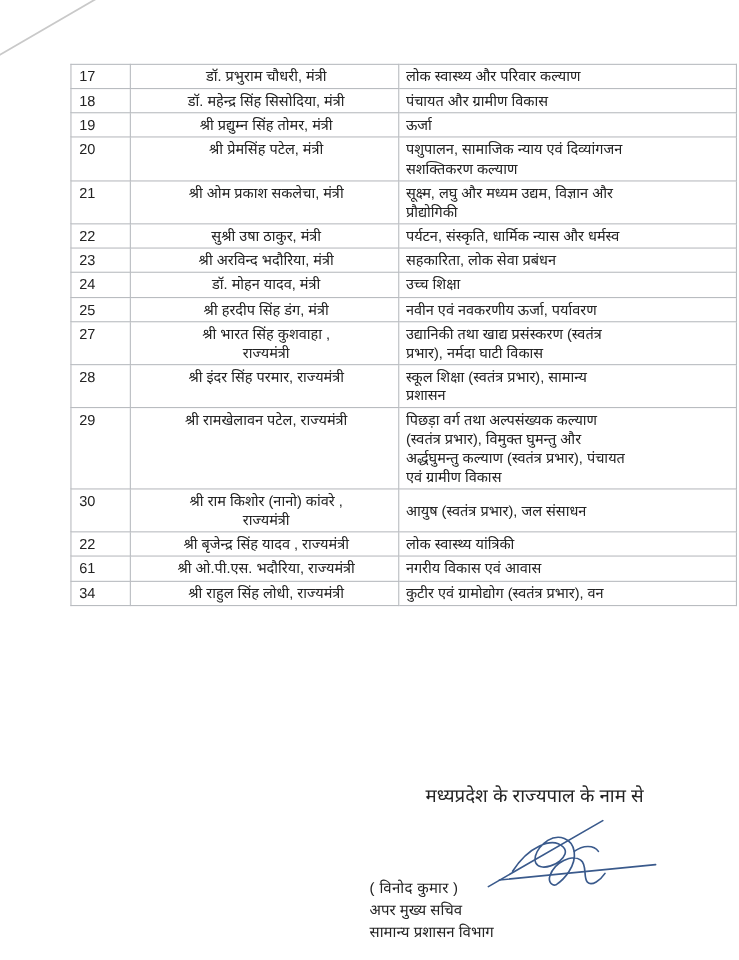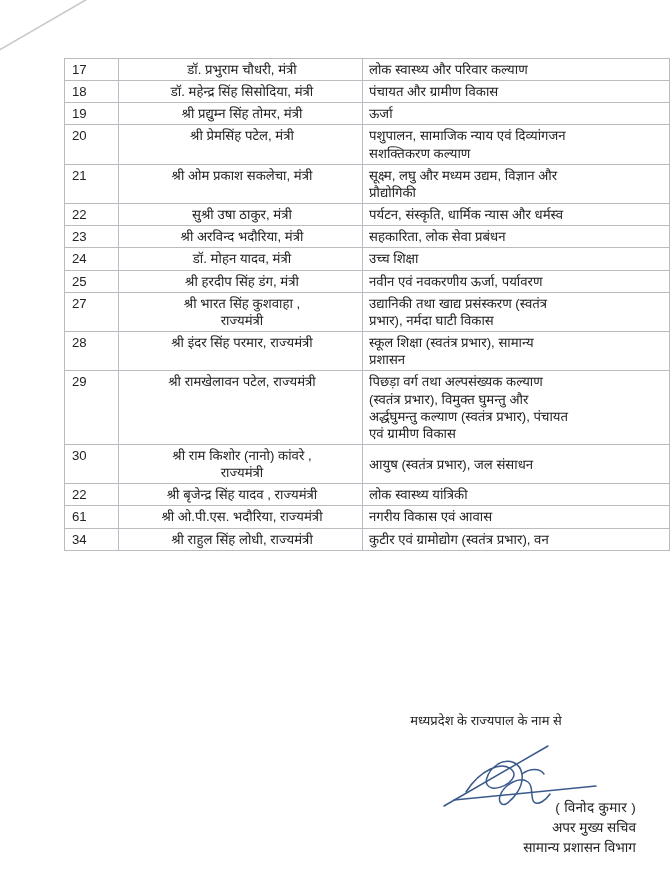--- a/index.html
+++ b/index.html
@@ -79,41 +79,41 @@
     white-space: pre-line;
   }
 
   
   #order-footer {
     position: absolute;
     left: 336px;
     top: 712px;
     width: 300px;
     text-align: center;
-    font-size: 13px;
+    font-size: 17px;
     line-height: 1.45;
     color: #232323;
   }
   #order-footer .fline { display: block; }
 
   #signature-wrap {
     position: absolute;
     left: 436px;
     top: 744px;
     width: 180px;
     height: 72px;
     pointer-events: none;
   }
 
   #signatory-block {
     position: absolute;
     left: 336px;
     top: 798px;
     width: 300px;
-    text-align: right;
+    text-align: left;
     font-size: 13.6px;
     line-height: 1.48;
     color: #232323;
   }
   #signatory-block .sline { display: block; }
   #signatory-name { letter-spacing: 0.3px; }
 </style>
 </head>
 <body>
 

